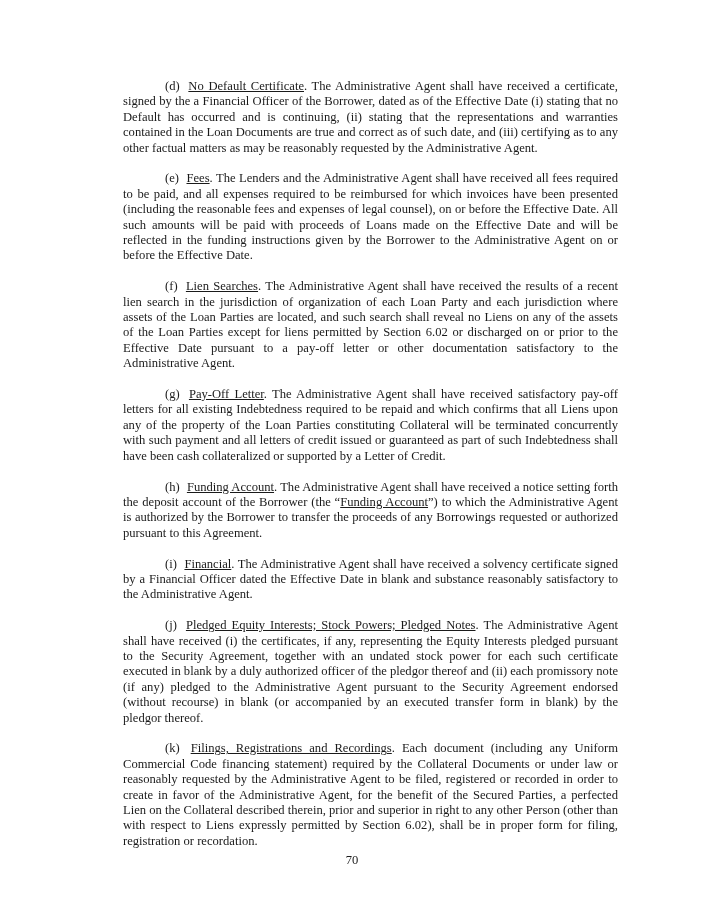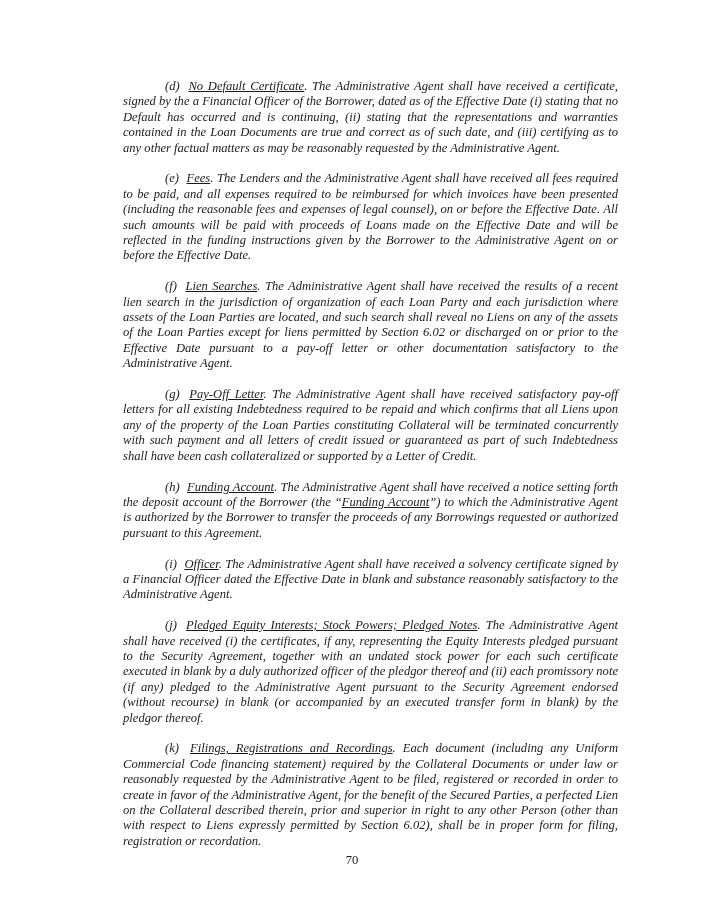--- a/index.html
+++ b/index.html
@@ -20,21 +20,20 @@
       left: 123px;
       top: 79px;
       width: 495px;
     }
     .para {
       font-size: 12.6px;
       line-height: 15.4px;
       text-align: justify;
       margin: 0 0 15.4px 0;
       text-indent: 42px;
-      font-style: italic;
     }
     .para .label {
       margin-right: 4px;
     }
     .para .heading {
       text-decoration: underline;
       text-underline-offset: 1px;
     }
     .para .defterm {
       text-decoration: underline;
@@ -57,21 +56,21 @@
   <p class="para"><span class="label">(d)</span> <span class="heading">No Default Certificate</span><span>.  The Administrative Agent shall have received a certificate, signed by the a Financial Officer of the Borrower, dated as of the Effective Date (i) stating that no Default has occurred and is continuing, (ii) stating that the representations and warranties contained in the Loan Documents are true and correct as of such date, and (iii) certifying as to any other factual matters as may be reasonably requested by the Administrative Agent.</span></p>
 
   <p class="para"><span class="label">(e)</span> <span class="heading">Fees</span><span>.  The Lenders and the Administrative Agent shall have received all fees required to be paid, and all expenses required to be reimbursed for which invoices have been presented (including the reasonable fees and expenses of legal counsel), on or before the Effective Date.  All such amounts will be paid with proceeds of Loans made on the Effective Date and will be reflected in the funding instructions given by the Borrower to the Administrative Agent on or before the Effective Date.</span></p>
 
   <p class="para"><span class="label">(f)</span> <span class="heading">Lien Searches</span><span>.  The Administrative Agent shall have received the results of a recent lien search in the jurisdiction of organization of each Loan Party and each jurisdiction where assets of the Loan Parties are located, and such search shall reveal no Liens on any of the assets of the Loan Parties except for liens permitted by Section 6.02 or discharged on or prior to the Effective Date pursuant to a pay-off letter or other documentation satisfactory to the Administrative Agent.</span></p>
 
   <p class="para"><span class="label">(g)</span> <span class="heading">Pay-Off Letter</span><span>.  The Administrative Agent shall have received satisfactory pay-off letters for all existing Indebtedness required to be repaid and which confirms that all Liens upon any of the property of the Loan Parties constituting Collateral will be terminated concurrently with such payment and all letters of credit issued or guaranteed as part of such Indebtedness shall have been cash collateralized or supported by a Letter of Credit.</span></p>
 
   <p class="para"><span class="label">(h)</span> <span class="heading">Funding Account</span><span>.  The Administrative Agent shall have received a notice setting forth the deposit account of the Borrower (the “</span><span class="defterm">Funding Account</span><span>”) to which the Administrative Agent is authorized by the Borrower to transfer the proceeds of any Borrowings requested or authorized pursuant to this Agreement.</span></p>
 
-  <p class="para"><span class="label">(i)</span> <span class="heading">Officer</span><span>.  The Administrative Agent shall have received a solvency certificate signed by a Financial Officer dated the Effective Date in blank and substance reasonably satisfactory to the Administrative Agent.</span></p>
+  <p class="para"><span class="label">(i)</span> <span class="heading">Financial</span><span>.  The Administrative Agent shall have received a solvency certificate signed by a Financial Officer dated the Effective Date in blank and substance reasonably satisfactory to the Administrative Agent.</span></p>
 
   <p class="para"><span class="label">(j)</span> <span class="heading">Pledged Equity Interests; Stock Powers; Pledged Notes</span><span>.  The Administrative Agent shall have received (i) the certificates, if any, representing the Equity Interests pledged pursuant to the Security Agreement, together with an undated stock power for each such certificate executed in blank by a duly authorized officer of the pledgor thereof and (ii) each promissory note (if any) pledged to the Administrative Agent pursuant to the Security Agreement endorsed (without recourse) in blank (or accompanied by an executed transfer form in blank) by the pledgor thereof.</span></p>
 
   <p class="para"><span class="label">(k)</span> <span class="heading">Filings, Registrations and Recordings</span><span>.  Each document (including any Uniform Commercial Code financing statement) required by the Collateral Documents or under law or reasonably requested by the Administrative Agent to be filed, registered or recorded in order to create in favor of the Administrative Agent, for the benefit of the Secured Parties, a perfected Lien on the Collateral described therein, prior and superior in right to any other Person (other than with respect to Liens expressly permitted by Section 6.02), shall be in proper form for filing, registration or recordation.</span></p>
 
 </div>
 
 <div class="page-number">70</div>
 
 </body></html>

